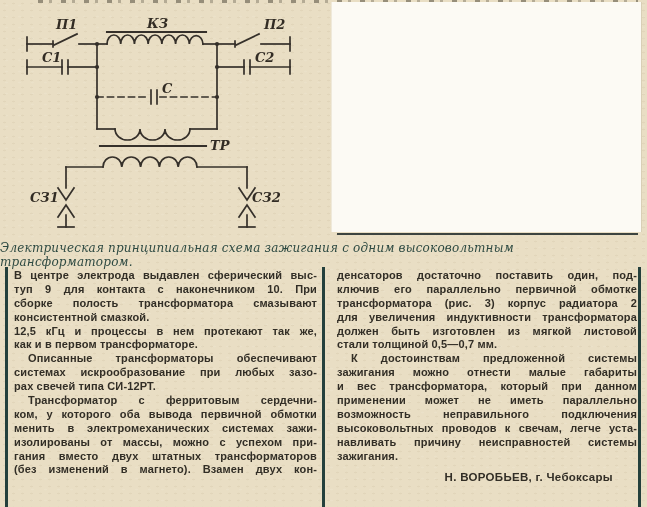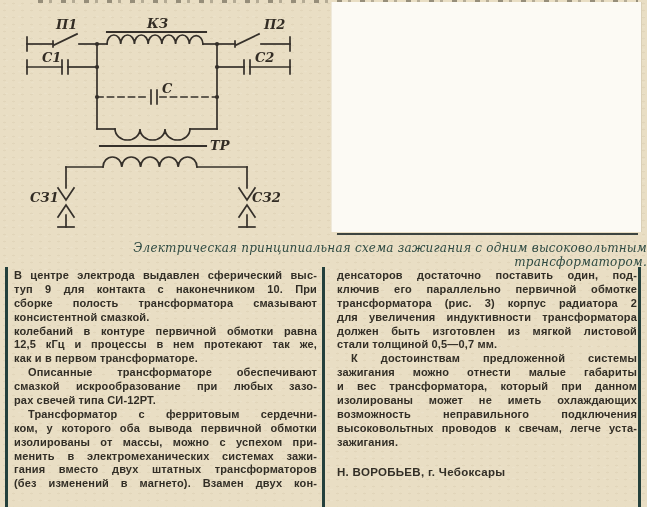--- a/index.html
+++ b/index.html
@@ -32,40 +32,40 @@
   }
   .photo{
     position:absolute;left:331px;top:2px;width:309px;height:230px;
     background:#fcfaf4;border-left:1px solid #efe9da;border-right:1px solid #d9cfb6;
   }
   .photo-rule{
     position:absolute;left:337px;top:233px;width:301px;height:2px;
     background:#3c4440;
   }
   .caption{
-    position:absolute;left:0;top:241px;width:647px;text-align:right;
+    position:absolute;left:0;top:241px;width:647px;text-align:left;
     font-family:"DejaVu Serif", serif;font-style:italic;
     font-size:12px;letter-spacing:.2px;color:#2e4a42;
   }
   .text-block{position:absolute;left:0;top:266px;width:647px;height:241px;}
   .vrule{position:absolute;top:1px;width:3px;height:240px;background:#24403c;}
   .vrule.left{left:5px;}
   .vrule.mid{left:322px;}
   .vrule.right{left:638px;}
   .col{position:absolute;top:3px;font-size:11px;font-weight:bold;letter-spacing:.15px;}
   .col.left{left:14px;width:303px;}
   .col.right{left:337px;width:300px;}
   .tline{
     height:13.9px;line-height:13.9px;white-space:nowrap;
     text-align:justify;text-align-last:justify;
   }
   .tline.end{text-align-last:left;}
   .tline.ind{text-indent:14px;}
   .signature{
-    margin-top:16px;padding-right:24px;
+    margin-top:8px;text-align:right;padding-right:24px;
     font-size:11.5px;font-weight:bold;letter-spacing:.3px;
   }
 </style>
 </head>
 <body>
 
 <div class="page">
 
   <div class="top-fragments"></div>
 
@@ -171,45 +171,45 @@
   <div class="text-block">
     <div class="vrule left"></div>
     <div class="vrule mid"></div>
     <div class="vrule right"></div>
 
     <div class="col left" id="col-left">
         <div class="tline">В центре электрода выдавлен сферический выс-</div>
         <div class="tline">туп 9 для контакта с наконечником 10. При</div>
         <div class="tline">сборке полость трансформатора смазывают</div>
         <div class="tline end">консистентной смазкой.</div>
-        <div class="tline">колебаний в контуре первичной обмотки равна</div>
         <div class="tline">12,5 кГц и процессы в нем протекают так же,</div>
         <div class="tline end">как и в первом трансформаторе.</div>
-        <div class="tline ind">Описанные трансформаторе обеспечивают</div>
-        <div class="tline">смазкой искрообразование при любых зазо-</div>
+        <div class="tline ind">Описанные трансформаторы обеспечивают</div>
+        <div class="tline">системах искрообразование при любых зазо-</div>
         <div class="tline end">рах свечей типа СИ-12РТ.</div>
         <div class="tline ind">Трансформатор с ферритовым сердечни-</div>
         <div class="tline">ком, у которого оба вывода первичной обмотки</div>
+        <div class="tline">менить в электромеханических системах зажи-</div>
         <div class="tline">изолированы от массы, можно с успехом при-</div>
-        <div class="tline">менить в электромеханических системах зажи-</div>
         <div class="tline">гания вместо двух штатных трансформаторов</div>
         <div class="tline">(без изменений в магнето). Взамен двух кон-</div>
       </div>
     <div class="col right" id="col-right">
 
     <div class="tline">денсаторов достаточно поставить один, под-</div>
         <div class="tline">ключив его параллельно первичной обмотке</div>
         <div class="tline">трансформатора (рис. 3) корпус радиатора 2</div>
         <div class="tline">для увеличения индуктивности трансформатора</div>
         <div class="tline">должен быть изготовлен из мягкой листовой</div>
         <div class="tline end">стали толщиной 0,5—0,7 мм.</div>
         <div class="tline ind">К достоинствам предложенной системы</div>
         <div class="tline">зажигания можно отнести малые габариты</div>
         <div class="tline">и вес трансформатора, который при данном</div>
-        <div class="tline">изолированы может не иметь охлаждающих</div>
+        <div class="tline">применении может не иметь параллельно</div>
         <div class="tline">возможность неправильного подключения</div>
         <div class="tline">высоковольтных проводов к свечам, легче уста-</div>
+        <div class="tline">навливать причину неисправностей системы</div>
         <div class="tline end">зажигания.</div>
         <div class="signature">Н. ВОРОБЬЕВ, г. Чебоксары</div>
       </div>
   </div>
 
 </div>
 
 </body></html>

